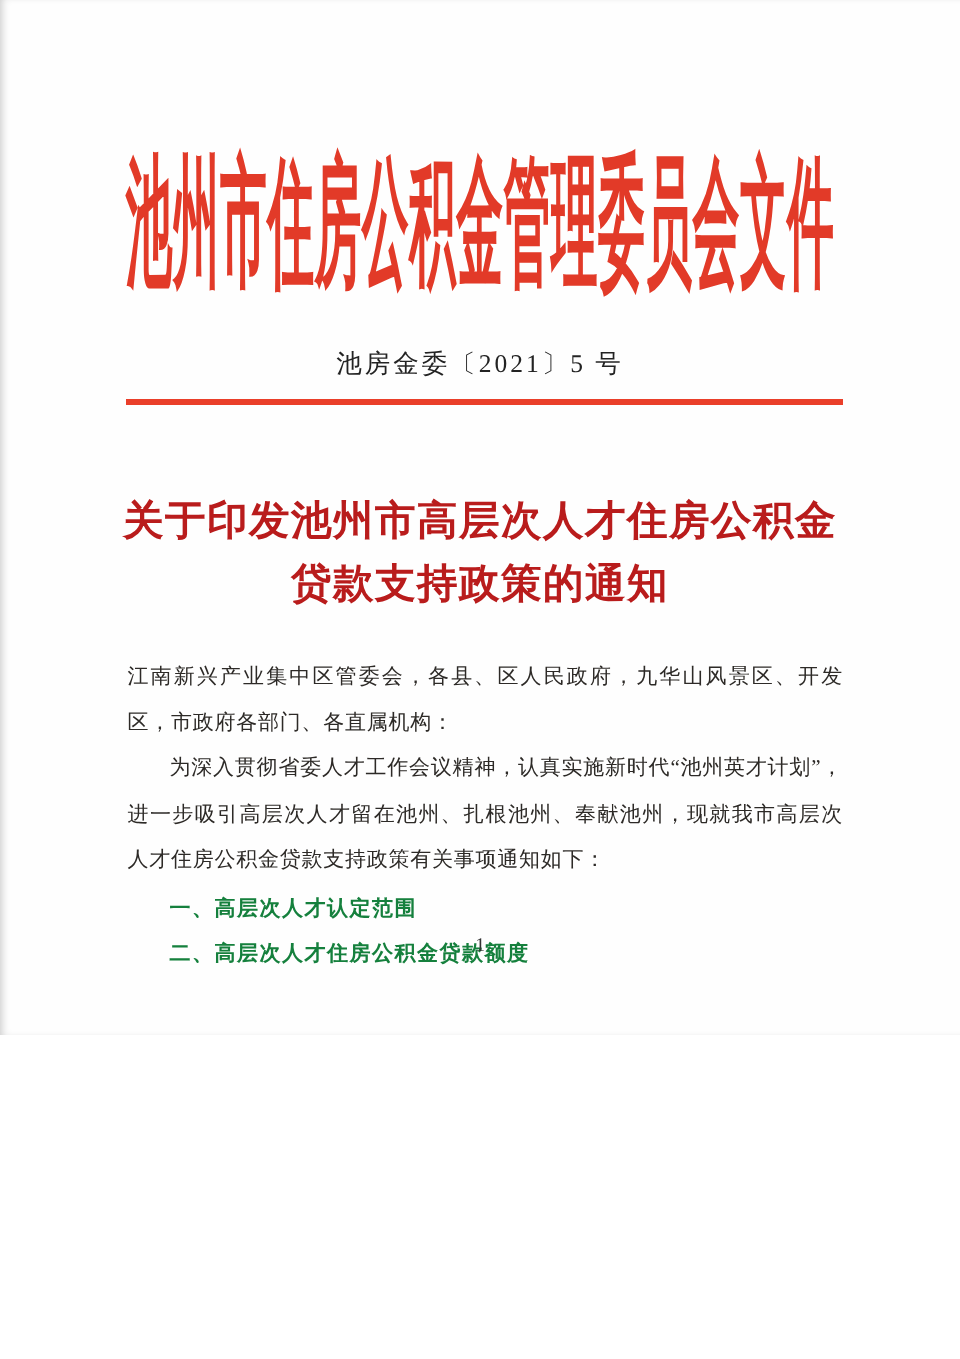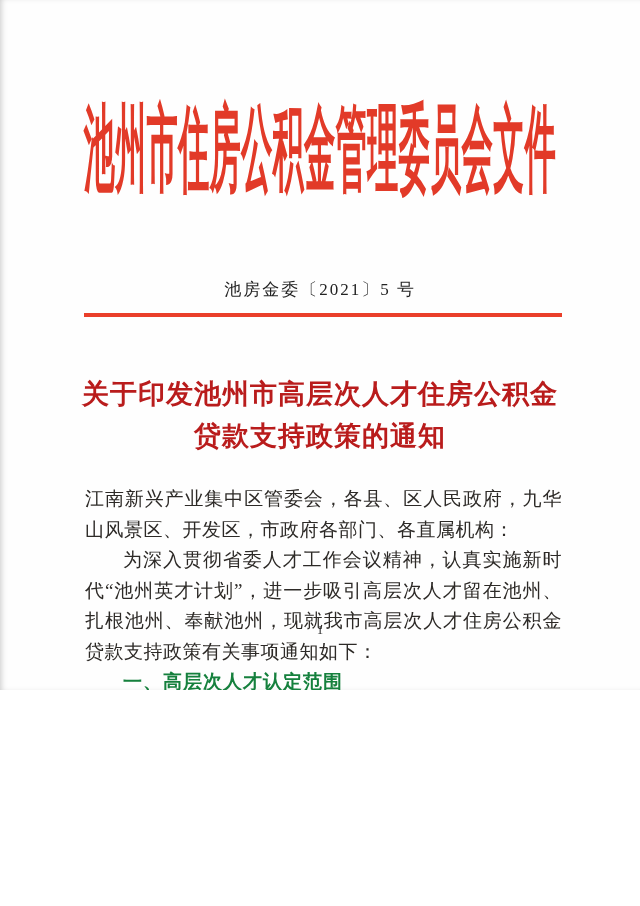--- a/index.html
+++ b/index.html
@@ -31,21 +31,21 @@
     white-space:nowrap;
     font-size:31px;
     font-weight:bold;
     letter-spacing:0.5px;
     color:var(--header_red);
     transform:scaleY(3.05);
     transform-origin:center center;
   }
   
   .doc-number{
-    margin-top:75px;
+    margin-top:28px;
     text-align:center;
     font-size:17px;
     line-height:26px;
     letter-spacing:2px;
     color:#232323;
   }
   
   .red-rule{
     margin:10px 78px 0 84px;
     height:4px;
@@ -57,21 +57,21 @@
     text-align:center;
     font-size:27px;
     font-weight:bold;
     line-height:42px;
     color:#b91c1c;
     letter-spacing:1px;
   }
   
   .body-text{
     margin:27px 78px 0 85px;
-    font-size:19px;
+    font-size:14px;
     line-height:30.5px;
     text-align:justify;
     color:var(--text_black);
     letter-spacing:0.5px;
   }
   .body-text p{margin:0;padding:0;}
   .para{text-indent:2em;}
   .recipients{text-indent:0;}
   .heading{
     text-indent:2em;

